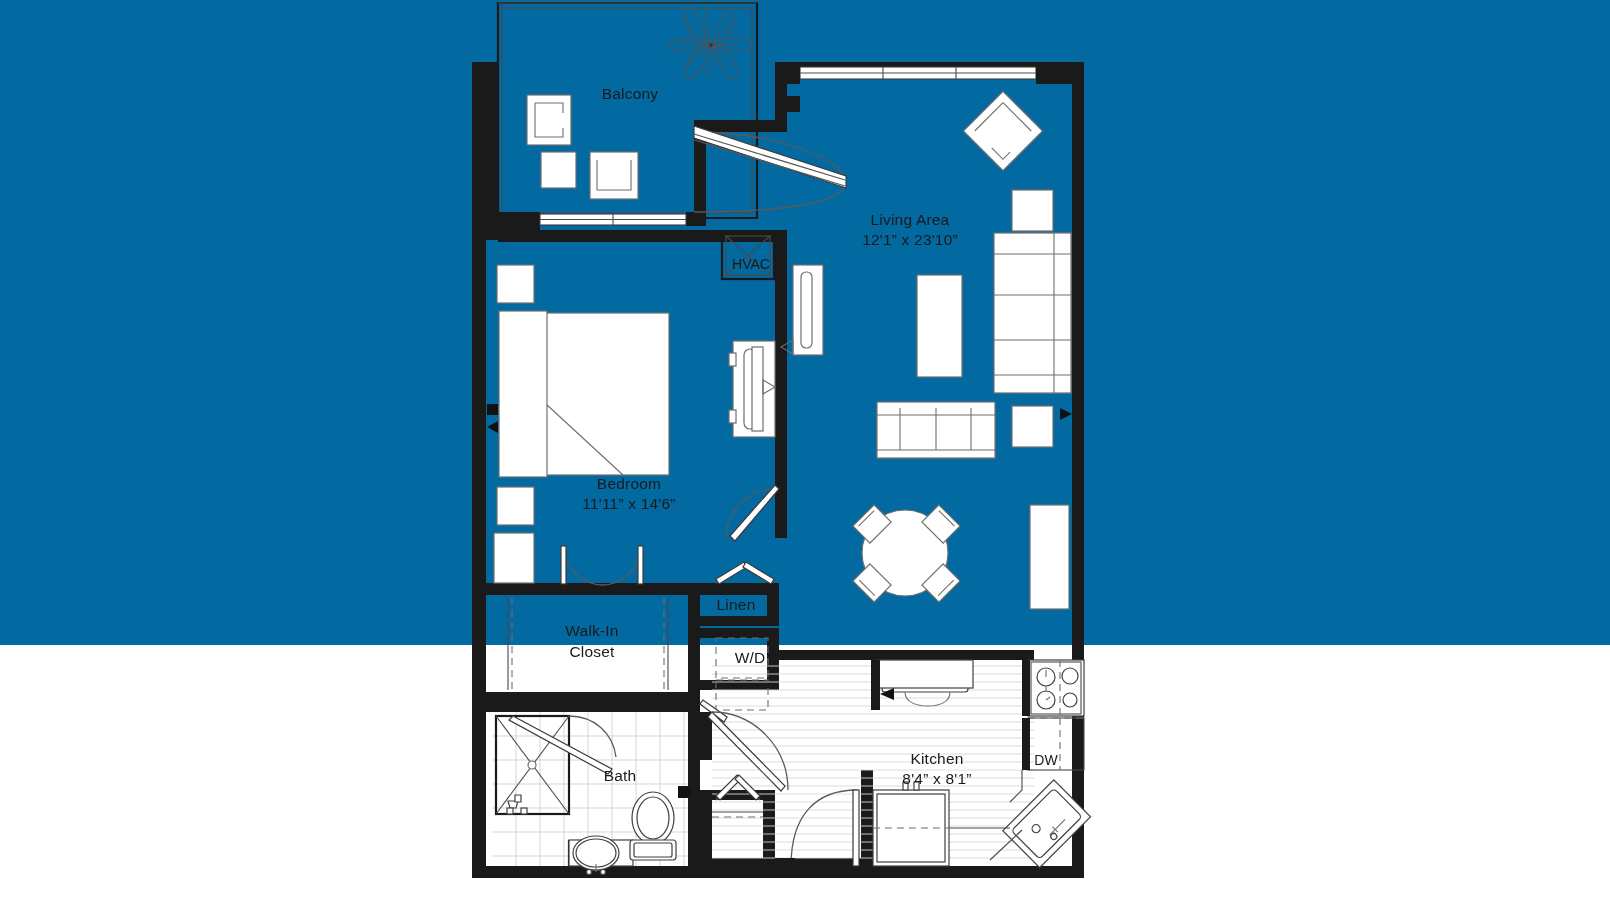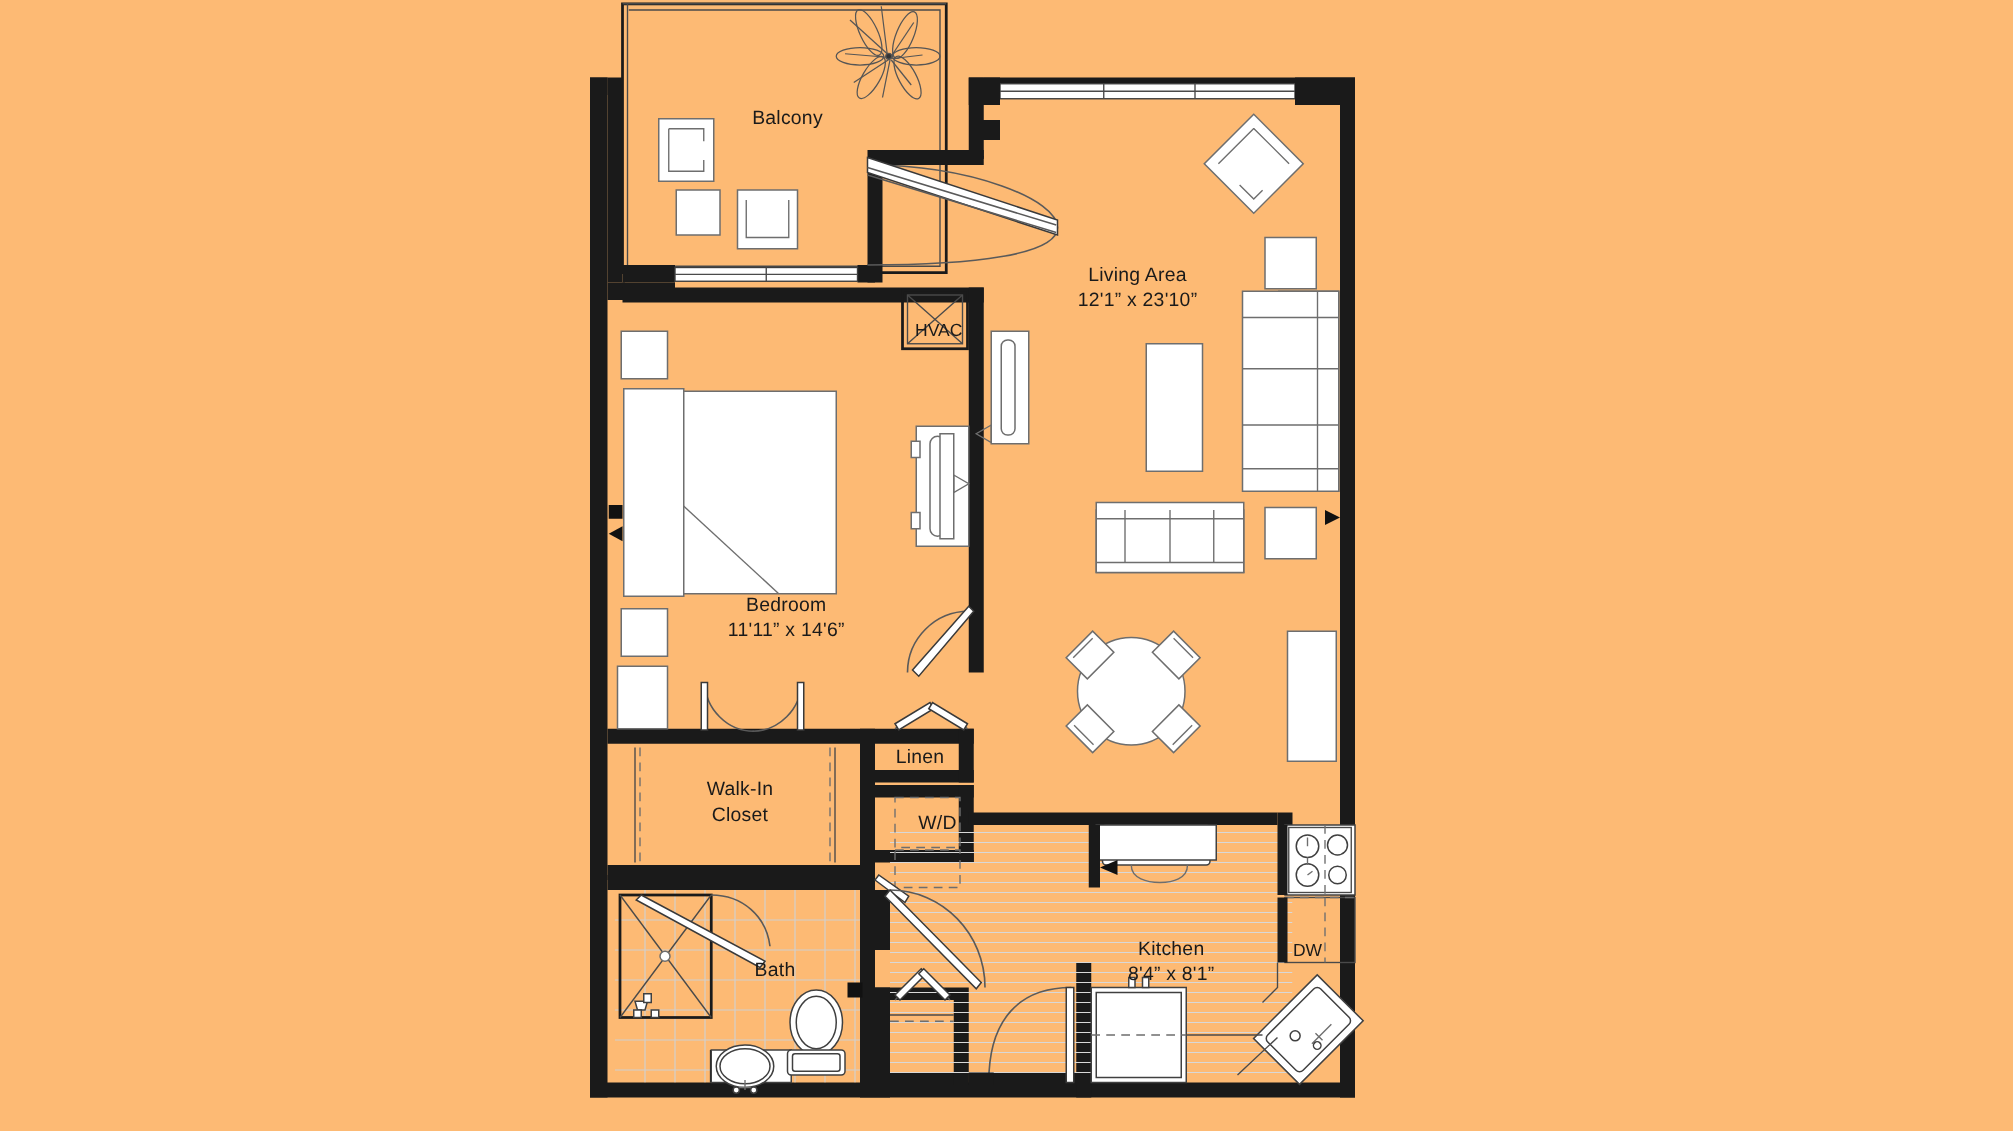--- a/index.html
+++ b/index.html
@@ -1,18 +1,18 @@
 <!DOCTYPE html>
 <html><head>
 <meta charset="utf-8">
 <style>
   html,body{margin:0;padding:0;background:#ffffff;}
   body{width:1610px;height:905px;overflow:hidden;
        font-family:"Liberation Sans", sans-serif;}
-  #plan-root{position:relative;width:1610px;height:905px;background:#fdba74;}
+  #plan-root{position:relative;width:1610px;height:645px;background:#0369a1;}
   svg#floorplan{display:block;width:1610px;height:905px;}
   .wall{fill:#1a1a1a;}
   .wall-stroke{fill:none;stroke:#1a1a1a;stroke-width:2.2;}
   .thinwall{fill:none;stroke:#4a4a4a;stroke-width:1.1;}
   .furn{fill:#ffffff;stroke:#6e6e6e;stroke-width:1.2;}
   .furn-d{fill:#ffffff;stroke:#404040;stroke-width:1.2;}
   .furn-line{fill:none;stroke:#6e6e6e;stroke-width:1.1;}
   .door-arc{fill:none;stroke:#5a5a5a;stroke-width:1.3;}
   .door-panel{fill:#ffffff;stroke:#3a3a3a;stroke-width:1.2;}
   .dash{fill:none;stroke:#6e6e6e;stroke-width:1.1;stroke-dasharray:7 5;}

